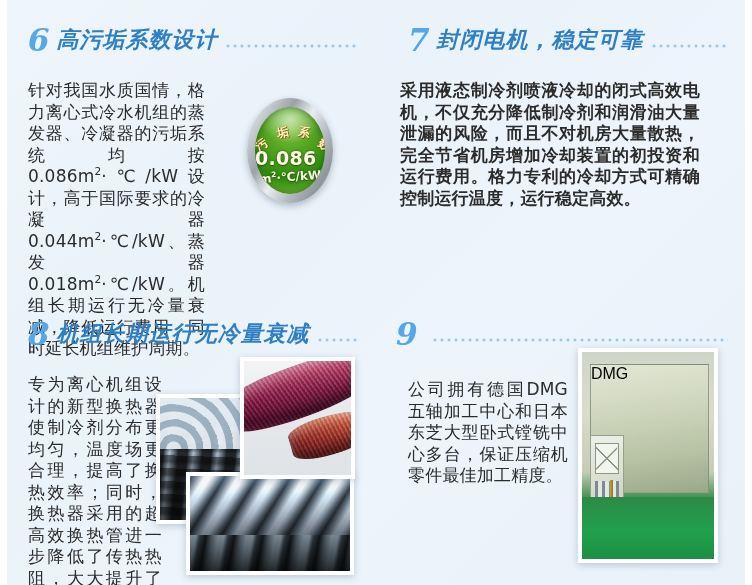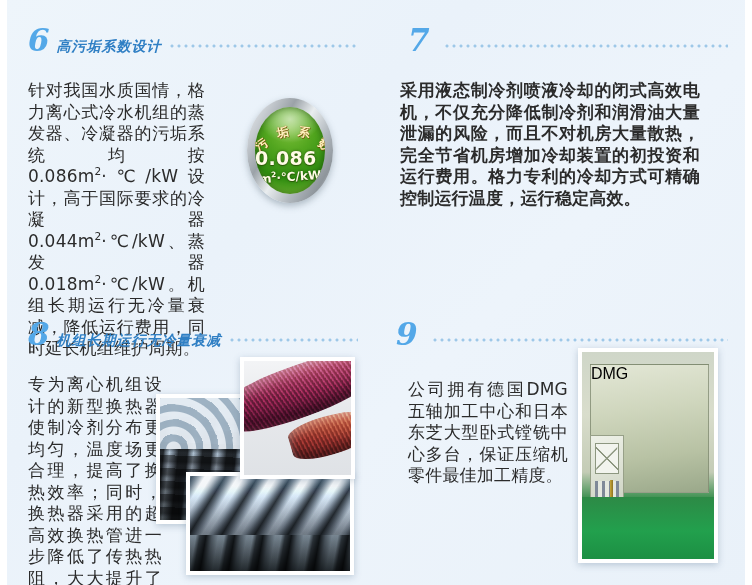--- a/index.html
+++ b/index.html
@@ -49,24 +49,24 @@
     font-style: italic;
     font-weight: 700;
     font-size: 31px;
     line-height: 1;
     color: #54a8e8;
     margin-right: 7px;
     position: relative;
     top: 1px;
   }
   .head .title {
-    font-family: Liberation Sans, sans-serif;
+    font-family: Liberation Mono, monospace;
     font-style: italic;
     font-weight: 600;
-    font-size: 14px;
+    font-size: 22px;
     letter-spacing: 1px;
     line-height: 1;
     color: #2f7fc4;
     position: relative;
     top: -2px;
   }
   .head .dots {
     flex: 1;
     height: 10px;
     margin-left: 8px;
@@ -288,20 +288,21 @@
         </div>
         <div class="badge-val">0.086</div>
         <div class="badge-unit"><span>m</span><sup>2</sup><span>·℃/kW</span></div>
       </div>
     </div>
   </div>
 
   <div class="quad">
     <div class="head" style="left:408px; top:24px; width:320px;">
       <span class="num">7</span>
+      <span class="title">封闭电机，稳定可靠</span>
       <span class="dots"></span>
     </div>
 
     <div class="copy" style="left:400px; top:80px; width:300px;font-weight:bold;">采用液态制冷剂喷液冷却的闭式高效电机，不仅充分降低制冷剂和润滑油大量泄漏的风险，而且不对机房大量散热，完全节省机房增加冷却装置的初投资和运行费用。格力专利的冷却方式可精确控制运行温度，运行稳定高效。</div>
   </div>
 
   <div class="quad">
     <div class="head" style="left:28px; top:318px; width:330px;">
       <span class="num">8</span>
       <span class="title">机组长期运行无冷量衰减</span>

